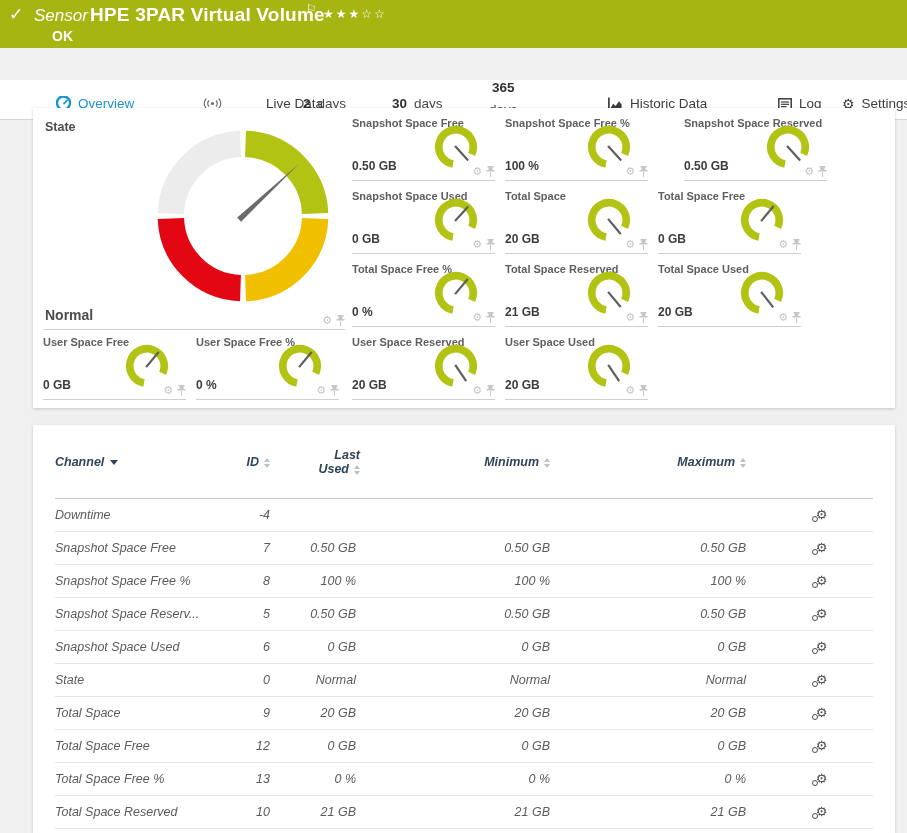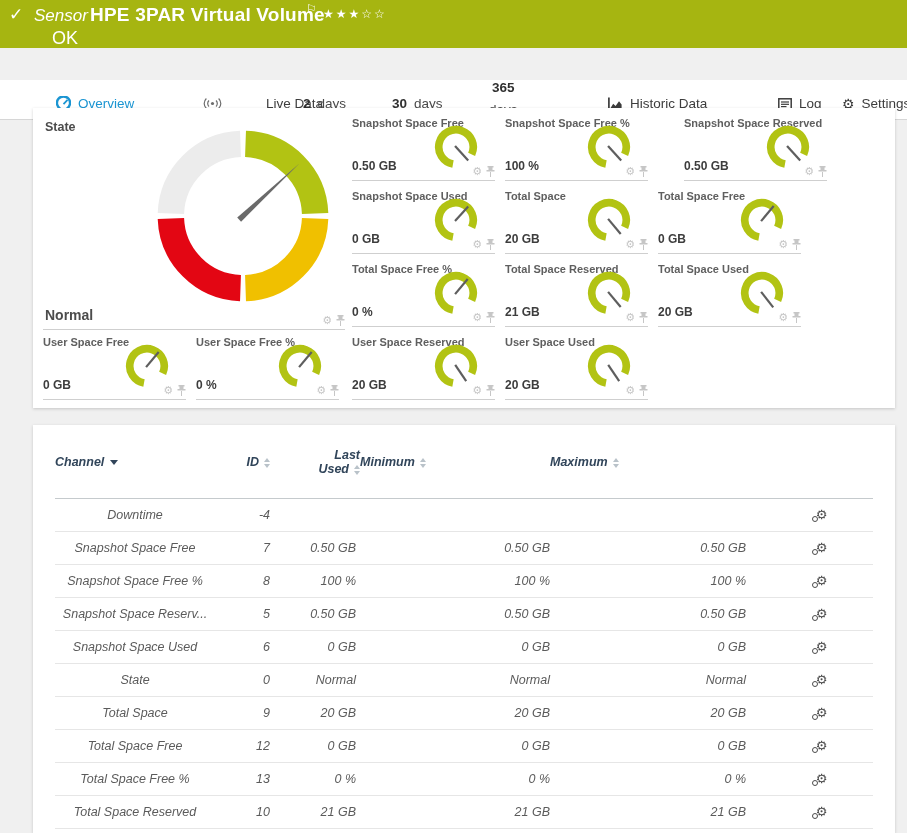--- a/index.html
+++ b/index.html
@@ -7,21 +7,21 @@
     font-family:"Liberation Sans", "DejaVu Sans", sans-serif; }
   .icon-glyph { font-family:"DejaVu Sans", sans-serif; }
 
   
   .topbar { position:absolute; left:0; top:0; width:907px; height:48px; background:#a6b511; color:#fff; }
   .topbar .check { position:absolute; left:9px; top:4px; font-size:17px; font-weight:bold; }
   .topbar .kind { position:absolute; left:34px; top:6px; font-style:italic; font-size:17px; }
   .topbar .title { position:absolute; left:90px; top:4px; font-size:19px; font-weight:bold; letter-spacing:.2px; }
   .topbar .flag { position:absolute; left:306px; top:2px; font-size:12px; cursor:pointer; }
   .topbar .stars { position:absolute; left:323px; top:7px; font-size:12px; letter-spacing:2px; cursor:pointer; }
-  .topbar .status { position:absolute; left:52px; top:28px; font-size:18px; font-weight:normal; }
+  .topbar .status { position:absolute; left:52px; top:28px; font-size:14px; font-weight:bold; }
 
   
   .tabbar { position:absolute; left:0; top:48px; width:907px; height:40px; background:#fff; border-bottom:1px solid #d6d6d6;margin-top:32px; }
   .tab { position:absolute; top:0; height:47px; display:flex; align-items:center; gap:7px;
     font-size:13.5px; color:#3d3d3d; cursor:pointer; white-space:nowrap; }
   .tab .num { font-weight:bold; color:#303030; }
   .tab .unit { color:#4a4a4a; }
   .tab.active { color:#1b95d2; }
   .tab.active::after { content:""; position:absolute; left:0; right:0; bottom:0; height:4px; background:#1b95d2; }
   .tab svg { display:block; }
@@ -48,23 +48,23 @@
   .pin-sm { display:block; cursor:pointer; }
 
   
   .tablewrap { position:absolute; left:22px; top:2px; width:818px;font-style:italic; }
   table { border-collapse:collapse; table-layout:fixed; width:818px; font-size:12.5px; }
   col.c-channel{width:160px} col.c-id{width:55px} col.c-last{width:90px}
   col.c-min{width:190px} col.c-max{width:196px} col.c-gear{width:127px}
   thead th { height:71px; vertical-align:middle; font-size:12.5px; font-weight:bold; color:#31455a;
     border-bottom:1px solid #c5cacd; cursor:pointer; }
   th.h-channel{text-align:left} th.h-id{text-align:right} th.h-last{text-align:right}
-  th.h-min,th.h-max{text-align:left} 
+  th.h-min,th.h-max{text-align:right} 
   tbody td { height:33px; border-bottom:1px solid #e6e6e6; color:#5b5b5b; vertical-align:middle; }
-  td.d-channel{text-align:center} td.d-id{text-align:right} td.d-last{text-align:right; padding-right:4px;}
+  td.d-channel{text-align:left} td.d-id{text-align:right} td.d-last{text-align:right; padding-right:4px;}
   td.d-min,td.d-max{text-align:right} td.d-gear{text-align:center; padding-left:24px;}
 
   .sort-stack { display:inline-block; vertical-align:middle; margin-left:5px; }
   .sort-stack i { display:block; width:0; height:0; border-left:3.5px solid transparent; border-right:3.5px solid transparent; }
   .sort-stack .tri-up { border-bottom:4px solid #b9c2c9; margin-bottom:2px; }
   .sort-stack .tri-down { border-top:4px solid #b9c2c9; }
   .tri-active { display:inline-block; vertical-align:middle; margin-left:6px; width:0; height:0;
     border-left:4px solid transparent; border-right:4px solid transparent; border-top:5px solid #31455a; }
 
   .row-gear { position:relative; display:inline-block; font-size:13px; color:#4c4c4c; line-height:1; cursor:pointer; }

